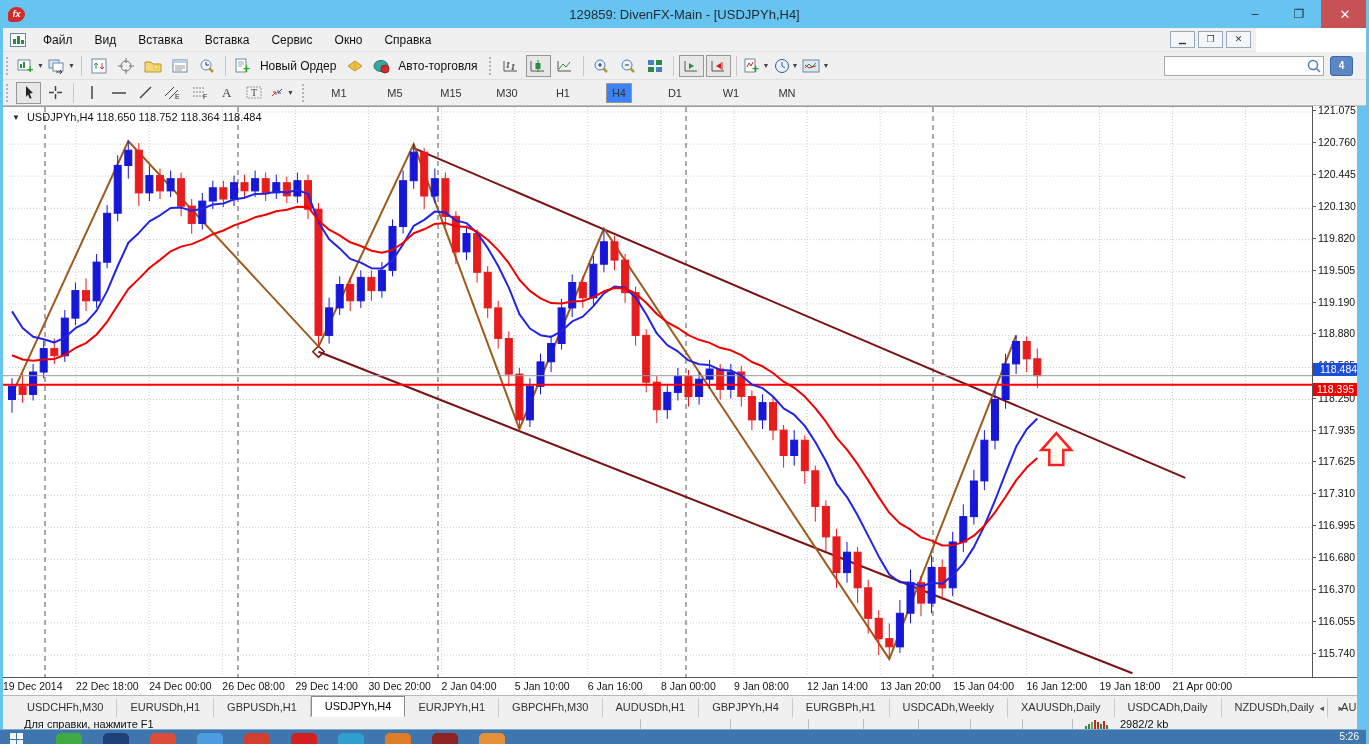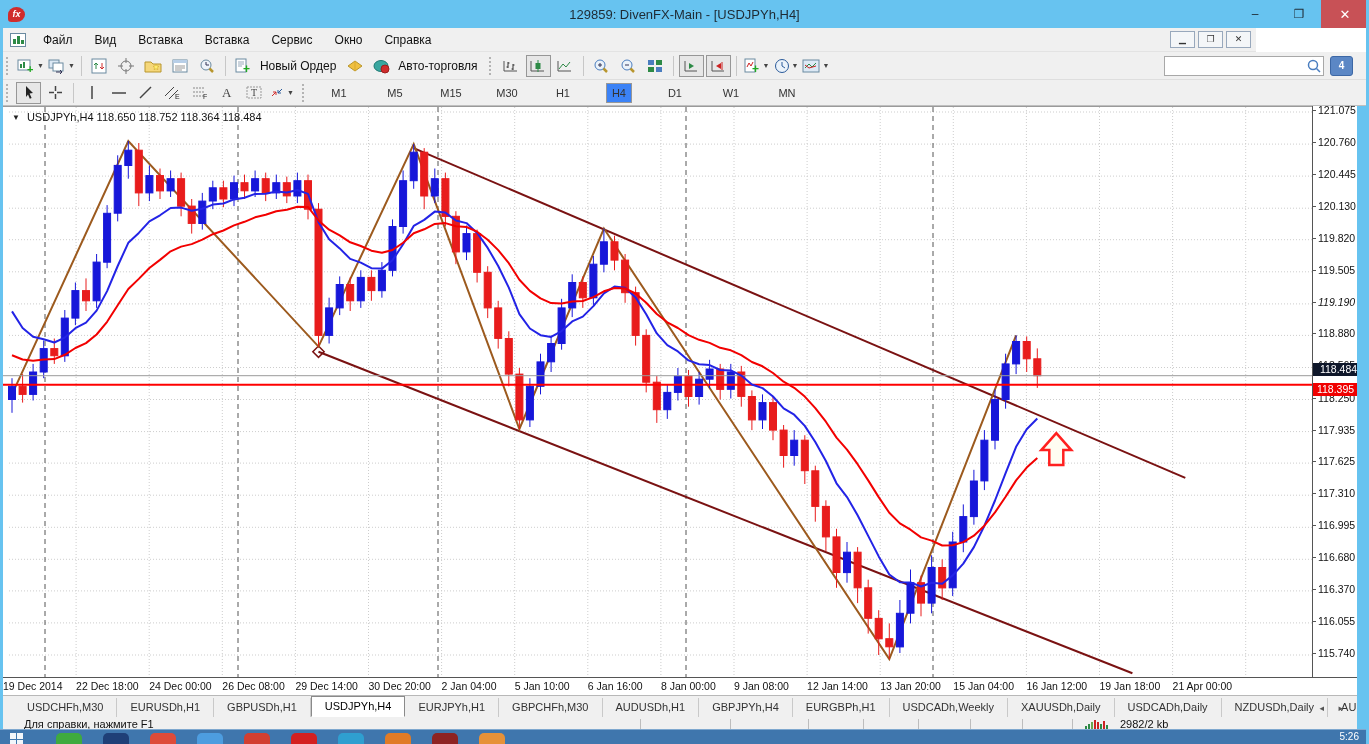--- a/index.html
+++ b/index.html
@@ -601,33 +601,33 @@
     <span>USDJPYh,H4  118.650 118.752 118.364 118.484</span>
   </div>
 </div>
 <div class="price-axis" id="price-axis">
     <span class="ptick" style="top: -2px;">121.075</span>
     <span class="ptick" style="top: 30.0607px;">120.760</span>
     <span class="ptick" style="top: 62.1214px;">120.445</span>
     <span class="ptick" style="top: 94.1821px;">120.130</span>
     <span class="ptick" style="top: 125.734px;">119.820</span>
     <span class="ptick" style="top: 157.795px;">119.505</span>
-    <span class="ptick" style="top: 189.855px; font-style: italic;">119.190</span>
+    <span class="ptick" style="top: 189.855px;">119.190</span>
     <span class="ptick" style="top: 221.407px;">118.880</span>
     <span class="ptick" style="top: 253.468px;">118.565</span>
     <span class="ptick" style="top: 285.529px;">118.250</span>
     <span class="ptick" style="top: 317.589px;">117.935</span>
     <span class="ptick" style="top: 349.141px;">117.625</span>
     <span class="ptick" style="top: 381.202px;">117.310</span>
     <span class="ptick" style="top: 413.262px;">116.995</span>
     <span class="ptick" style="top: 445.323px;">116.680</span>
     <span class="ptick" style="top: 476.875px;">116.370</span>
     <span class="ptick" style="top: 508.936px;">116.055</span>
     <span class="ptick" style="top: 540.996px;">115.740</span>
-    <span class="ptag" style="background: #0f172a; top: 256.712px; padding-left: 6px;">118.484</span>
+    <span class="ptag" style="background: #1d4ed8; top: 256.712px; padding-left: 6px;">118.484</span>
     <span class="ptag" style="background: rgb(240, 0, 0); top: 276.77px;">118.395</span>
   </div>
 <div class="time-axis" id="time-axis">
     <span class="ttick" style="left: 3px;">19 Dec 2014</span>
     <span class="ttick" style="left: 76.1px;">22 Dec 18:00</span>
     <span class="ttick" style="left: 149.2px;">24 Dec 00:00</span>
     <span class="ttick" style="left: 222.3px;">26 Dec 08:00</span>
     <span class="ttick" style="left: 295.4px;">29 Dec 14:00</span>
     <span class="ttick" style="left: 368.5px;">30 Dec 20:00</span>
     <span class="ttick" style="left: 441.6px;">2 Jan 04:00</span>

